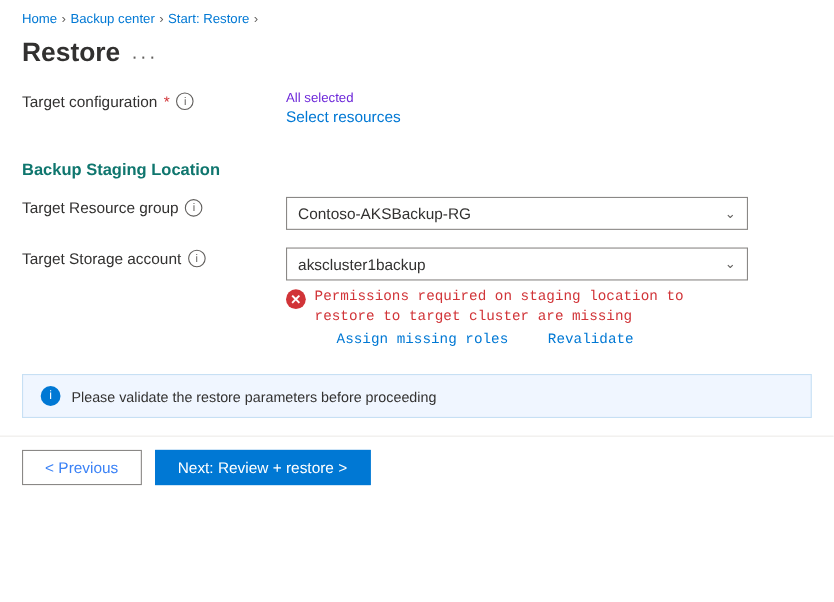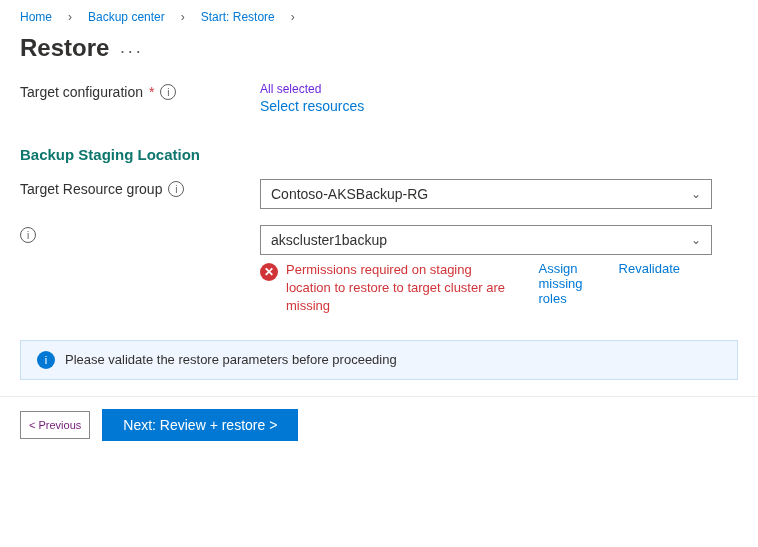--- a/index.html
+++ b/index.html
@@ -7,21 +7,21 @@
       font-family: 'Segoe UI', Arial, sans-serif;
       font-size: 14px;
       color: #323130;
       background: #fff;
       width: 758px;
       min-height: 547px;
     }
     .breadcrumb {
       display: flex;
       align-items: center;
-      gap: 16px;
+      gap: 4px;
       padding: 10px 20px 6px 20px;
       font-size: 12px;
       color: #0078d4;
     }
     .breadcrumb span { color: #605e5c; font-size: 12px; }
     .breadcrumb a { color: #0078d4; text-decoration: none; cursor: pointer; }
     .chevron { color: #605e5c; font-size: 11px; }
 
     .page-header {
       display: flex;
@@ -113,21 +113,21 @@
     .dropdown {
       display: flex;
       align-items: center;
       justify-content: space-between;
       border: 1px solid #8a8886;
       padding: 6px 10px;
       cursor: pointer;
       background: #fff;
       font-size: 14px;
       color: #323130;
-      width: 452px;
+      width: 420px;
     }
     .dropdown-icon {
       font-size: 12px;
       color: #605e5c;
     }
 
     .error-box {
       display: flex;
       gap: 8px;
       margin-top: 6px;
@@ -143,22 +143,23 @@
       font-size: 12px;
       font-weight: bold;
       display: inline-flex;
       align-items: center;
       justify-content: center;
       flex-shrink: 0;
       margin-top: 2px;
     }
     .error-content {
       display: flex;
-      flex-direction: row;
+      flex-direction: column;
       gap: 4px;
+      font-family: Liberation Mono, monospace;
     }
     .error-text {
       font-size: 13px;
       color: #d13438;
       line-height: 1.4;
     }
     .error-links {
       display: flex;
       gap: 16px;
     }
@@ -197,25 +198,25 @@
 
     .footer {
       display: flex;
       align-items: center;
       gap: 12px;
       padding: 12px 20px;
       border-top: 1px solid #edebe9;
       margin-top: 4px;
     }
     .btn-previous {
-      padding: 7px 8px;
+      padding: 7px 20px;
       border: 1px solid #8a8886;
       background: #fff;
-      color: #701a75;
-      font-size: 11px;
+      color: #3b82f6;
+      font-size: 14px;
       cursor: pointer;
       font-family: inherit;
     }
     .btn-next {
       padding: 7px 20px;
       border: 1px solid #0078d4;
       background: #0078d4;
       color: #fff;
       font-size: 14px;
       cursor: pointer;
@@ -268,20 +269,21 @@
       <div class="dropdown-container">
         <div class="dropdown">
           <span>Contoso-AKSBackup-RG</span>
           <span class="dropdown-icon">⌄</span>
         </div>
       </div>
     </div>
 
     <div class="form-row">
       <div class="form-label">
+        <span>Target Storage account</span>
         <span class="info-icon">i</span>
       </div>
       <div class="dropdown-container">
         <div class="dropdown">
           <span>akscluster1backup</span>
           <span class="dropdown-icon">⌄</span>
         </div>
 
         <div class="error-box">
           <span class="error-circle">✕</span>

